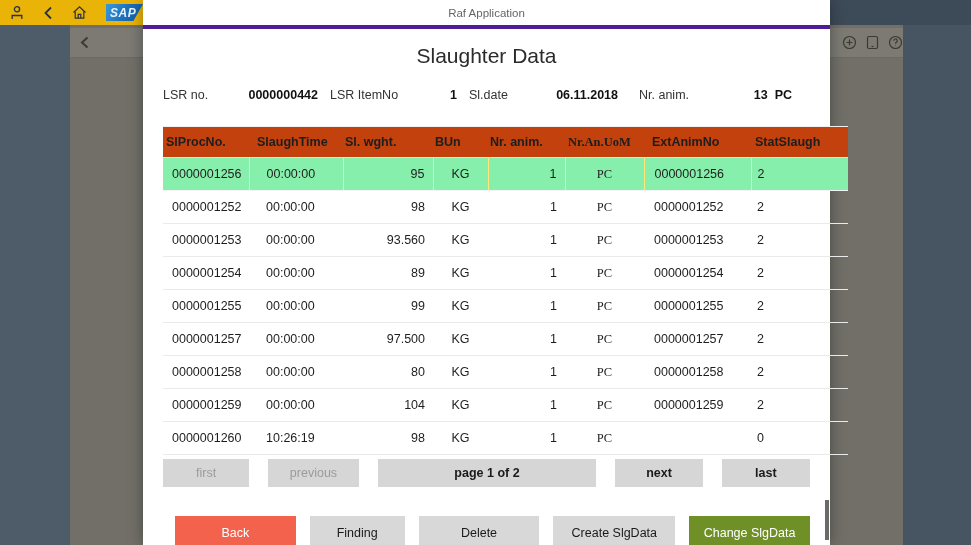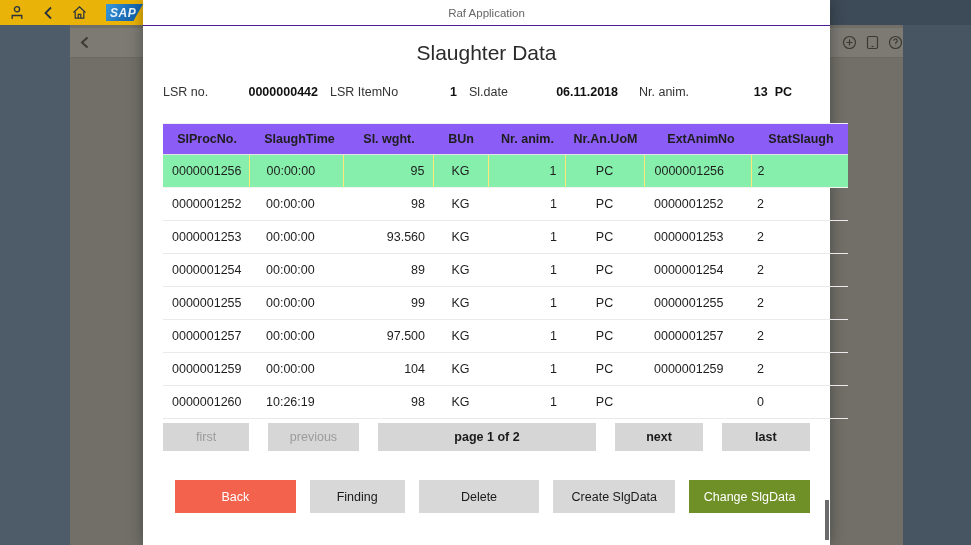--- a/index.html
+++ b/index.html
@@ -19,45 +19,45 @@
   .pagehead-right{padding-left:12px;gap:9px;}
   .shell-icon{display:inline-flex;align-items:center;justify-content:center;}
   .shell-icon svg{display:block;}
   .sap-logo{height:17px;width:41px;background:linear-gradient(120deg,#3a9bdc 0%,#1b6db8 55%,#0f5da6 100%);
     clip-path:polygon(0 0,100% 0,74% 100%,0 100%);display:flex;align-items:center;
     color:#e8f2fa;font-weight:700;font-style:italic;font-size:12px;padding-left:4px;box-sizing:border-box;letter-spacing:.5px;}
   
   .dialog{position:absolute;left:143px;top:0;width:687px;height:545px;background:#ffffff;
     box-shadow:0 0 14px rgba(0,0,0,.35);color:#222;}
   .raf-header{height:25px;display:flex;align-items:center;justify-content:center;
-    font-size:11.5px;color:#666;border-bottom:1px solid #4c1d95;}
+    font-size:11.5px;color:#666;border-bottom:4px solid #4c1d95;}
   .dlg-title{margin-top:12px;height:30px;display:flex;align-items:center;justify-content:center;
     font-size:21px;font-weight:400;color:#2b2b2b;}
   .info-grid{margin:14px 20px 0 20px;height:20px;display:grid;align-items:center;
     grid-template-columns:72px 83px 100px 39px 92px 69px 86px 1fr;font-size:12.5px;color:#333;}
   .info-label{text-align:left;}
   .pl12{padding-left:12px;box-sizing:border-box;}
   .pl21{padding-left:21px;box-sizing:border-box;}
   .info-value{text-align:right;font-weight:700;color:#111;}
   .pr18{padding-right:18px;box-sizing:border-box;}
   .uom{margin-left:7px;}
   
   table.slaughter{margin:21px 20px 0 20px;width:647px;border-collapse:collapse;table-layout:fixed;
     font-size:12.5px;color:#1e1e1e;}
-  table.slaughter th{height:28px;background:#8b5cf6;font-weight:700;text-align:center;
+  table.slaughter th{height:28px;background:#c2410c;font-weight:700;text-align:left;
     border-top:1px solid #f0f0f0;border-bottom:1px solid #e3e3e3;white-space:nowrap;overflow:hidden;}
   table.slaughter td{height:30px;border-bottom:1px solid #eaeaea;white-space:nowrap;overflow:hidden;}
   tr.selected td{background:#86efac;border-bottom:1px solid #f3f3f3;}
   tr.selected td + td{border-left:1px solid #ffe878;}
   .c0{width:82px;padding-left:9px;} th.c0{padding-left:3px;}
   .c1{width:85px;padding-left:17px;} th.c1{padding-left:8px;}
   .c2{width:88px;text-align:right;padding-right:8px;} th.c2{text-align:left;padding-right:0;padding-left:2px;}
   .c3{width:52px;text-align:center;} th.c3{text-align:left;padding-left:2px;}
   .c4{width:75px;text-align:right;padding-right:8px;} th.c4{text-align:left;padding-right:0;padding-left:2px;}
-  .c5{width:75px;text-align:center;} th.c5{text-align:left;padding-left:3px;}
+  .c5{width:75px;text-align:center;font-family:Liberation Serif, serif;} th.c5{text-align:left;padding-left:3px;}
   .c6{width:98px;padding-left:10px;} th.c6{padding-left:8px;}
   .c7{width:92px;padding-left:6px;} th.c7{padding-left:4px;}
   
   .pagination{margin:4px 20px 0 20px;display:flex;gap:19px;}
   .pg-btn{height:28px;background:#d6d6d6;border:none;display:flex;align-items:center;justify-content:center;
     font-family:inherit;font-size:12.5px;font-weight:600;color:#1a1a1a;cursor:pointer;padding:0;}
   .pg-btn.disabled{color:#9b9b9b;font-weight:400;}
   .pg-first{width:90px;}.pg-prev{width:94px;}.pg-status{width:228px;}.pg-next{width:91px;}.pg-last{width:92px;}
   
   .actions{margin:29px 20px 0 32px;display:flex;gap:14px;}
@@ -218,20 +218,30 @@
             <td class="c0">0000001257</td>
             <td class="c1">00:00:00</td>
             <td class="c2">97.500</td>
             <td class="c3">KG</td>
             <td class="c4">1</td>
             <td class="c5">PC</td>
             <td class="c6">0000001257</td>
             <td class="c7">2</td>
           </tr>
           <tr>
+            <td class="c0">0000001258</td>
+            <td class="c1">00:00:00</td>
+            <td class="c2">80</td>
+            <td class="c3">KG</td>
+            <td class="c4">1</td>
+            <td class="c5">PC</td>
+            <td class="c6">0000001258</td>
+            <td class="c7">2</td>
+          </tr>
+          <tr>
             <td class="c0">0000001259</td>
             <td class="c1">00:00:00</td>
             <td class="c2">104</td>
             <td class="c3">KG</td>
             <td class="c4">1</td>
             <td class="c5">PC</td>
             <td class="c6">0000001259</td>
             <td class="c7">2</td>
           </tr>
           <tr>

